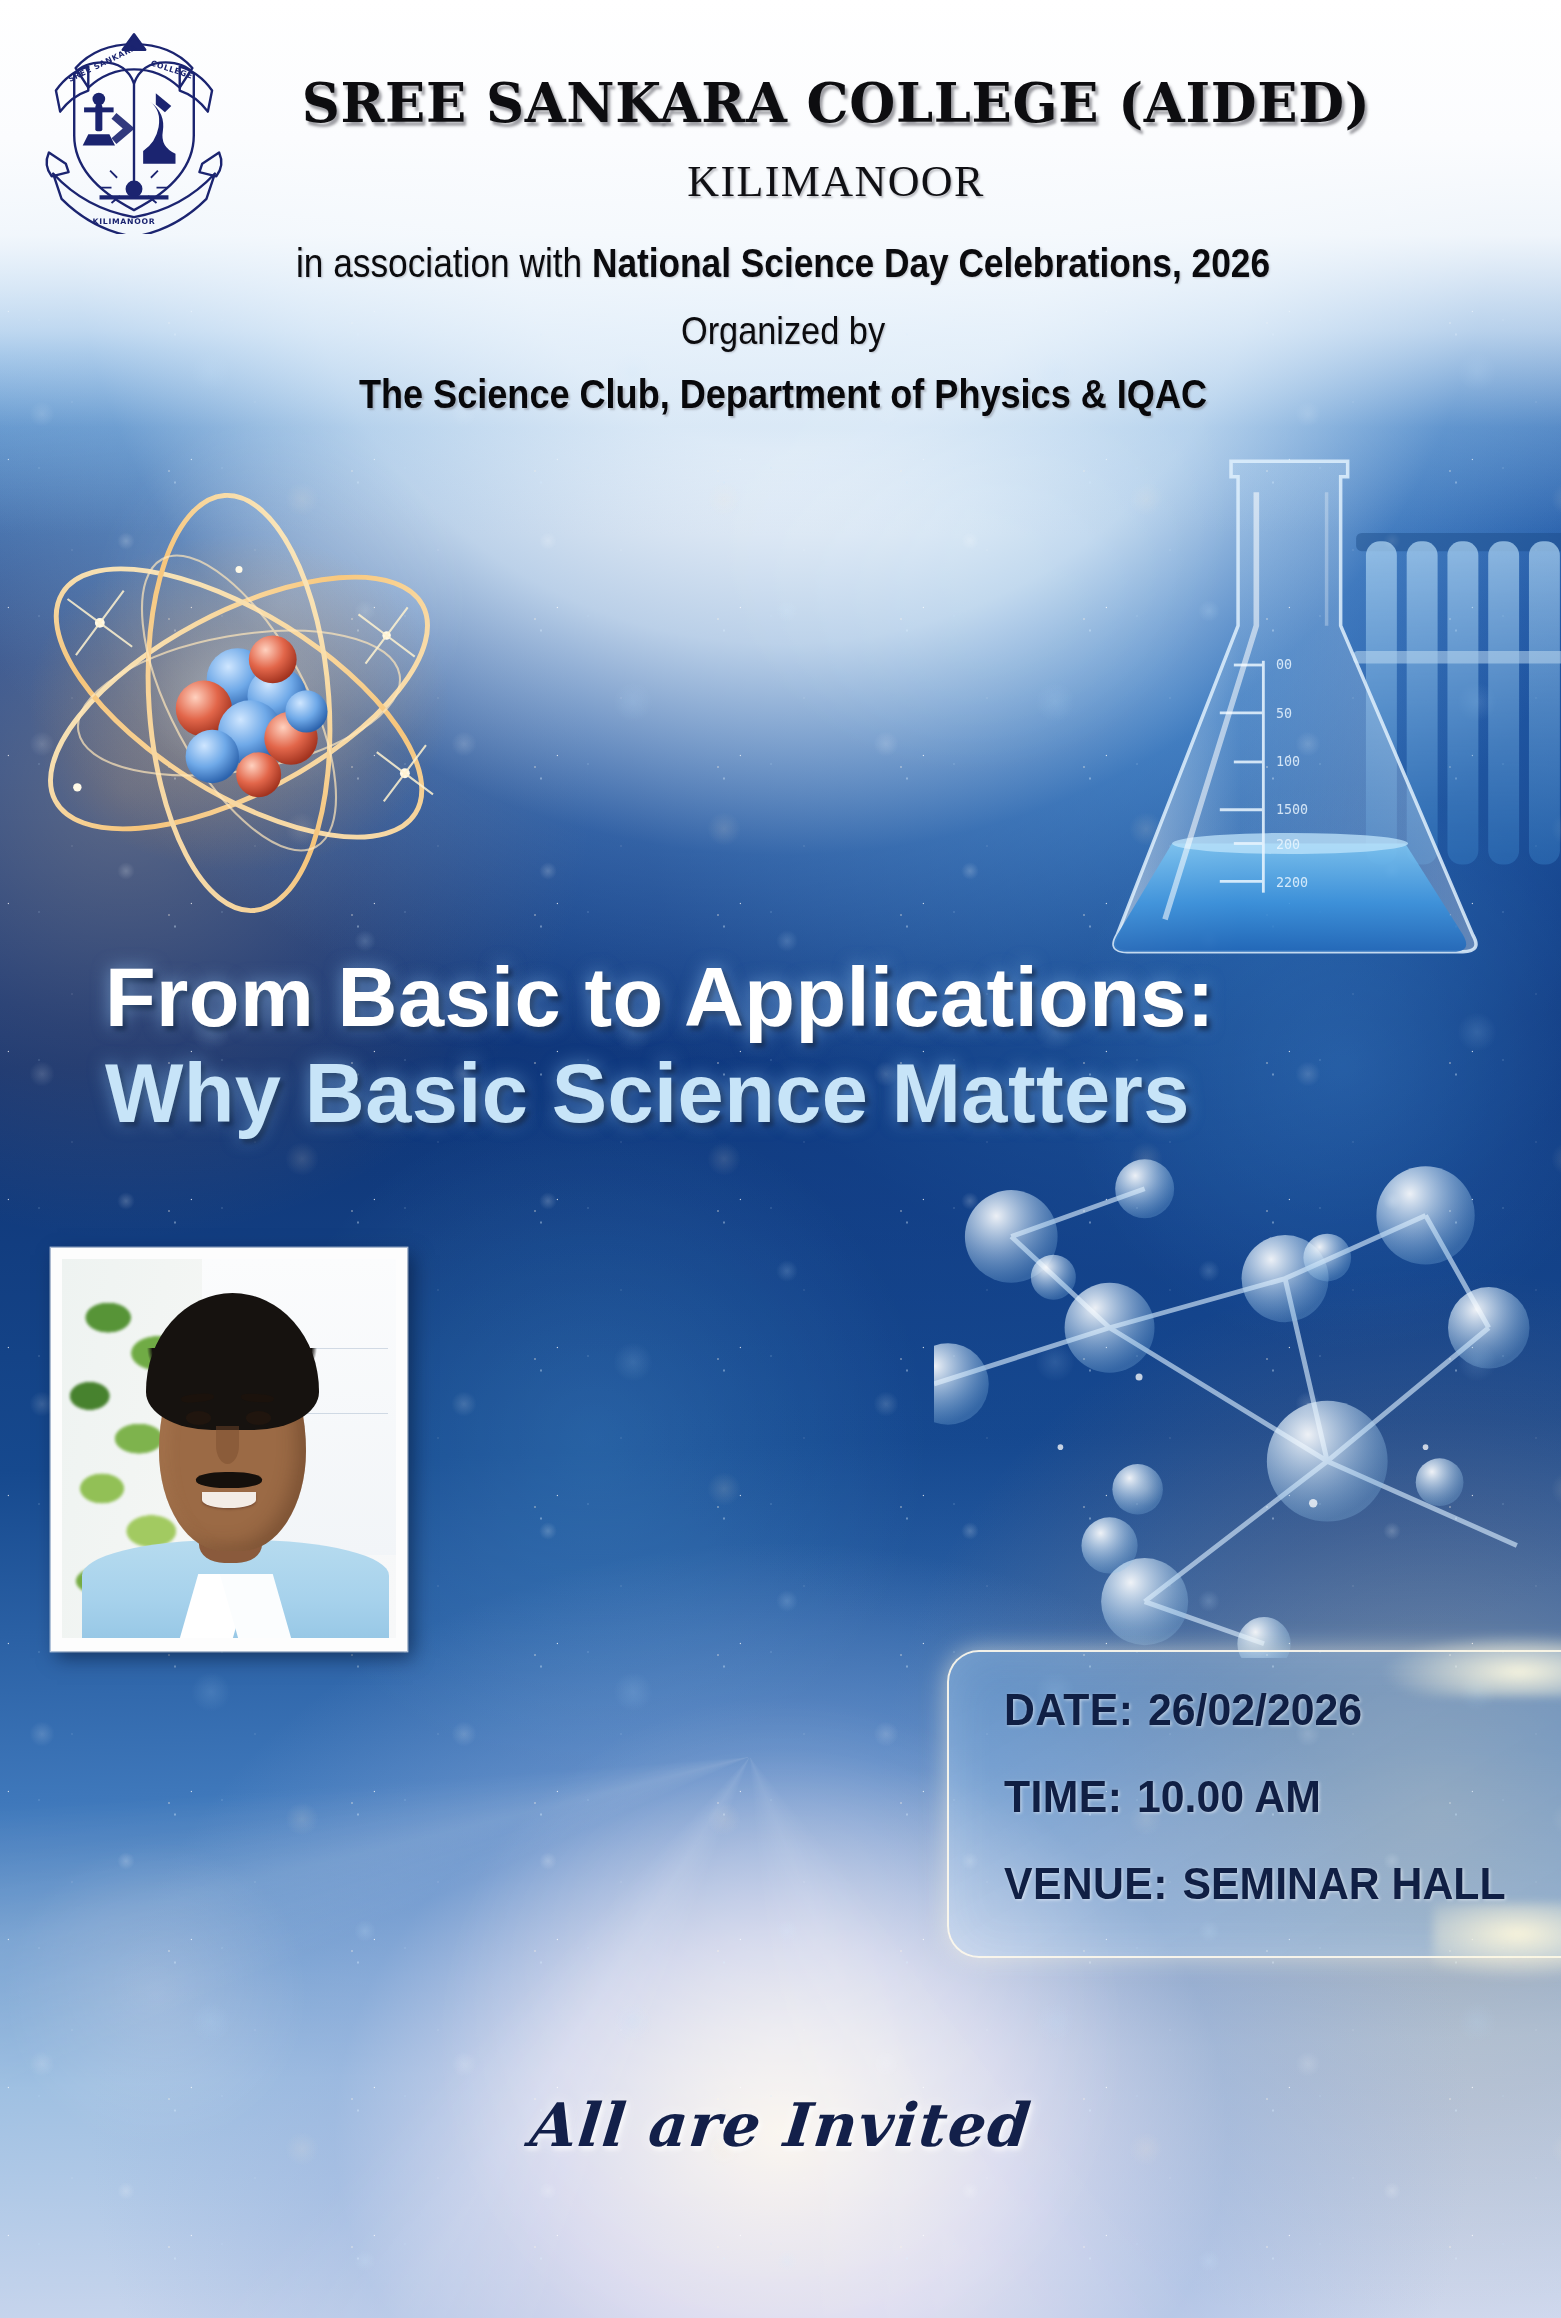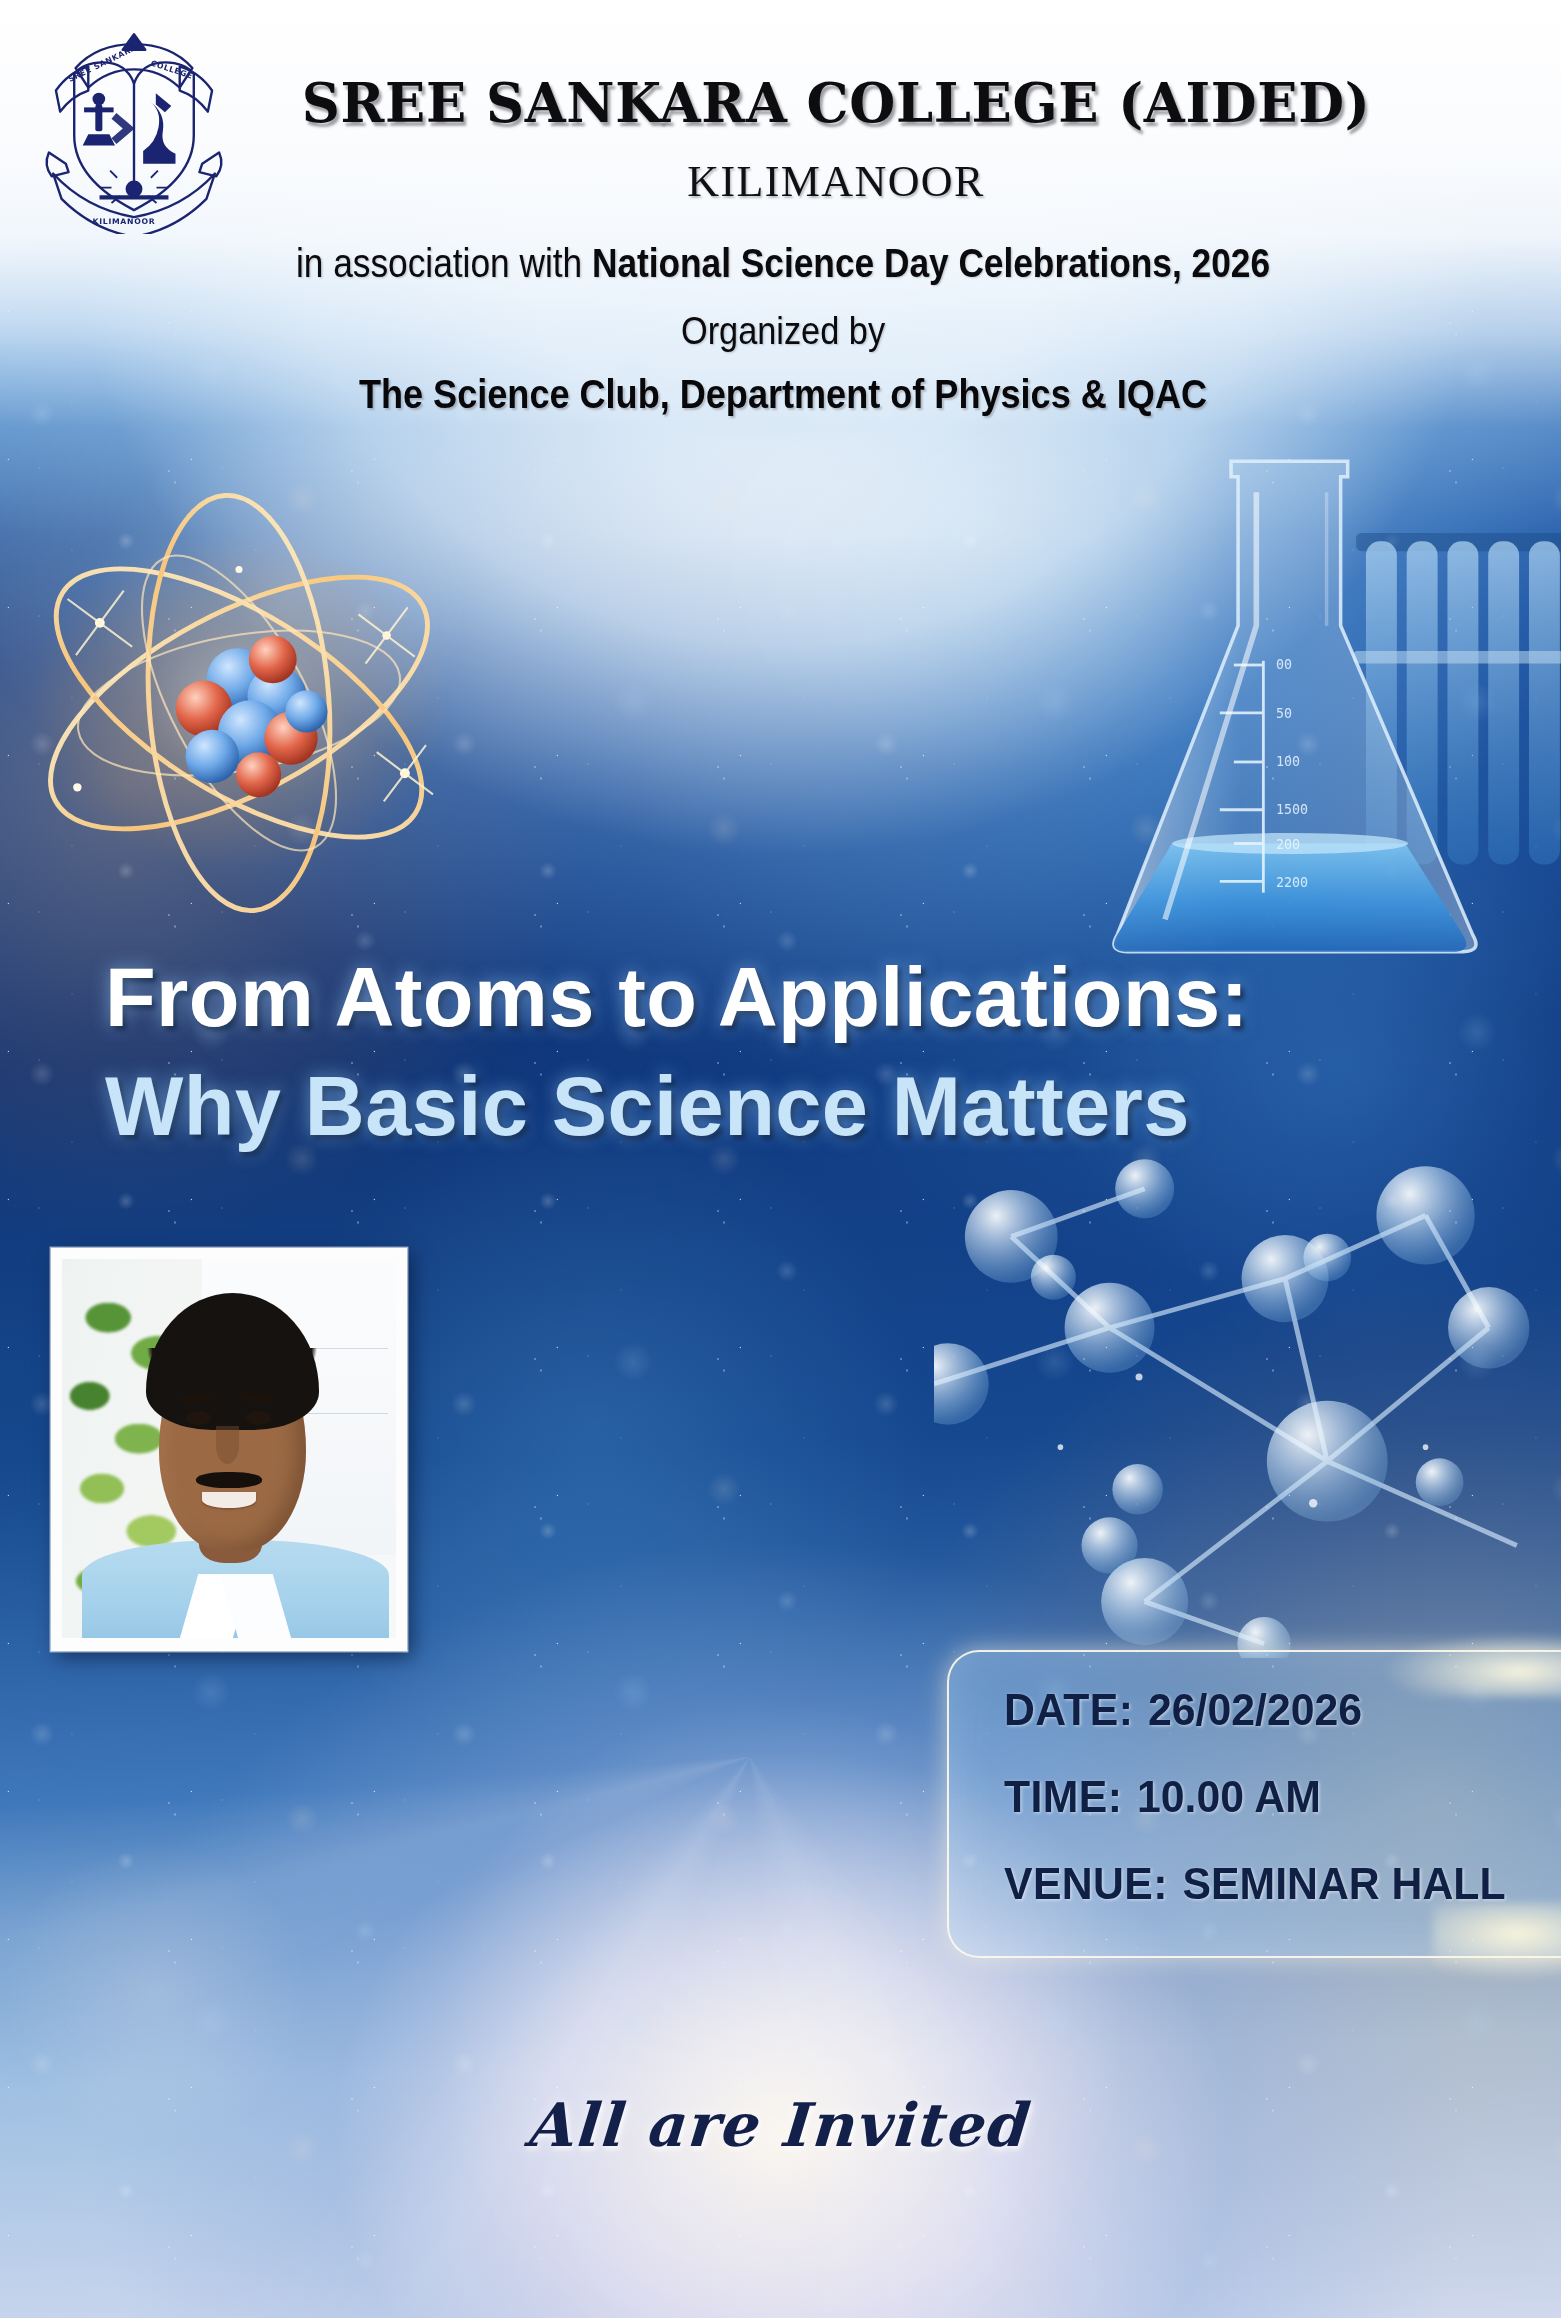--- a/index.html
+++ b/index.html
@@ -118,21 +118,21 @@
 
   
   .maintitle{ position:absolute; left:105px; top:952px; width:1377px; z-index:40; }
   .mt-l1{
     font-size:83px; font-weight:700; color:#ffffff; letter-spacing:0.4px;
     line-height:1.12; white-space:nowrap;
     text-shadow:0 0 18px rgba(160,210,255,.55), 3.5px 4.2px 4.9px rgba(4,20,52,.80);
   }
   .mt-l2{
     font-size:83px; font-weight:700; color:#c7e4f8; letter-spacing:0.4px;
-    line-height:1.12; white-space:nowrap; margin-top:16px;
+    line-height:1.12; white-space:nowrap; margin-top:3px;
     text-shadow:0 0 18px rgba(150,205,255,.55), 3.5px 4.2px 4.9px rgba(4,20,52,.80);
   }
 
   
   .photo-frame{
     position:absolute; left:51px; top:1248px; width:356px; height:403px; z-index:40;
     background:#fdfdfd; padding:11.2px 11.2px 12.6px 11.2px;
     box-shadow:0 0 0 1.4px rgba(255,255,255,.65), 5.6px 7px 18px rgba(3,18,48,.55);
   }
   .photo{ position:relative; width:100%; height:100%; overflow:hidden; background:#eef2f4; }
@@ -420,21 +420,21 @@
 
     <div class="hdr-line3">
       <span>in association with </span><span class="b">National Science Day Celebrations, 2026</span>
     </div>
 
     <div class="hdr-line4">Organized by</div>
     <div class="hdr-line5">The Science Club, Department of Physics &amp; IQAC</div>
   </div>
 
   <div class="maintitle">
-    <div class="mt-l1">From Atoms to Applications:</div>
+    <div class="mt-l1">From Basic to Applications:</div>
     <div class="mt-l2">Why Basic Science Matters</div>
   </div>
 
   <div class="photo-frame">
     <div class="photo">
       <div class="ph-bg"></div>
       <div class="ph-wall"></div>
       <div class="ph-leaves"></div>
       <div class="ph-shirt"></div>
       <div class="ph-neck"></div>

